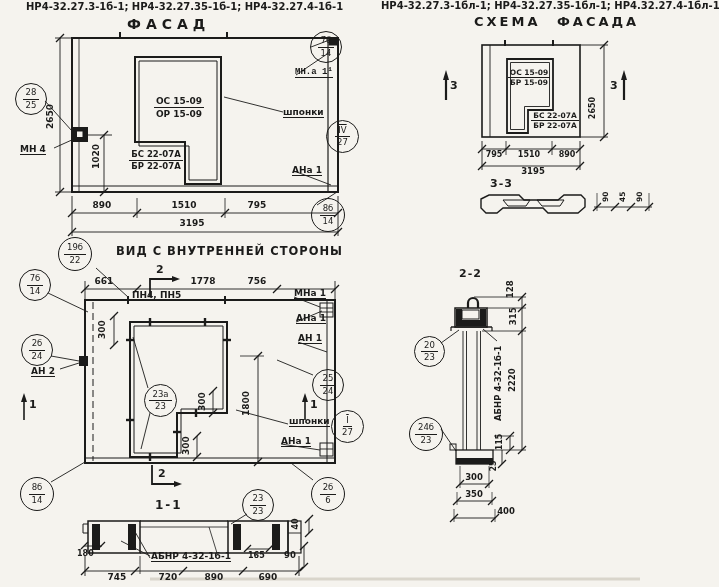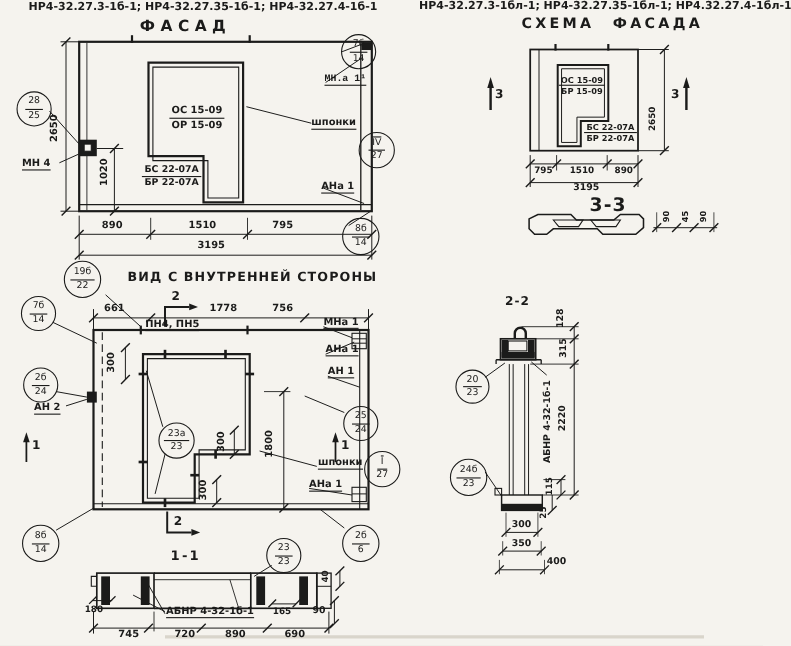--- a/index.html
+++ b/index.html
@@ -349,21 +349,21 @@
   <div class="ft">БС 22-07А</div>
   <div class="fb">БР 22-07А</div>
 </div>
 <div class="t" style="left:450px;top:80px;font-size:11px;">3</div>
 <div class="t" style="left:610px;top:80px;font-size:11px;">3</div>
 <div class="t rot" style="left:577px;top:104px;width:32px;font-size:8px;">2650</div>
 <div class="t ctr" style="left:480px;top:150px;width:28px;font-size:8px;">795</div>
 <div class="t ctr" style="left:512px;top:150px;width:34px;font-size:8px;">1510</div>
 <div class="t ctr" style="left:552px;top:150px;width:30px;font-size:8px;">890</div>
 <div class="t ctr" style="left:516px;top:167px;width:34px;font-size:8.5px;">3195</div>
-<div class="t" style="left:536px;top:178px;font-size:17px;letter-spacing:1px;">3-3</div>
+<div class="t" style="left:490px;top:178px;font-size:11px;letter-spacing:1px;">3-3</div>
 <div class="t rot" style="left:598px;top:193px;width:16px;font-size:7.5px;">90</div>
 <div class="t rot" style="left:615px;top:193px;width:16px;font-size:7.5px;">45</div>
 <div class="t rot" style="left:632px;top:193px;width:16px;font-size:7.5px;">90</div>
 
 <div class="t" style="left:116px;top:245px;font-size:11.5px;letter-spacing:1px;">ВИД С ВНУТРЕННЕЙ СТОРОНЫ</div>
 <div class="t ctr" style="left:86px;top:276px;width:36px;">661</div>
 <div class="t ctr" style="left:185px;top:276px;width:36px;">1778</div>
 <div class="t ctr" style="left:239px;top:276px;width:36px;">756</div>
 <div class="t ul" style="left:132px;top:290px;">ПН4, ПН5</div>
 <div class="t" style="left:156px;top:264px;font-size:11px;">2</div>

